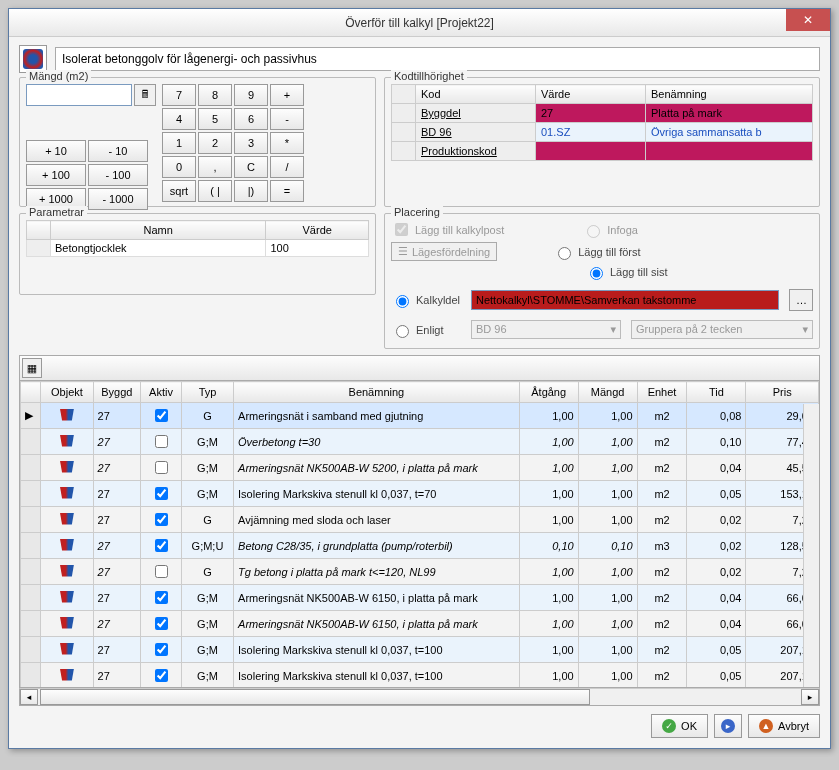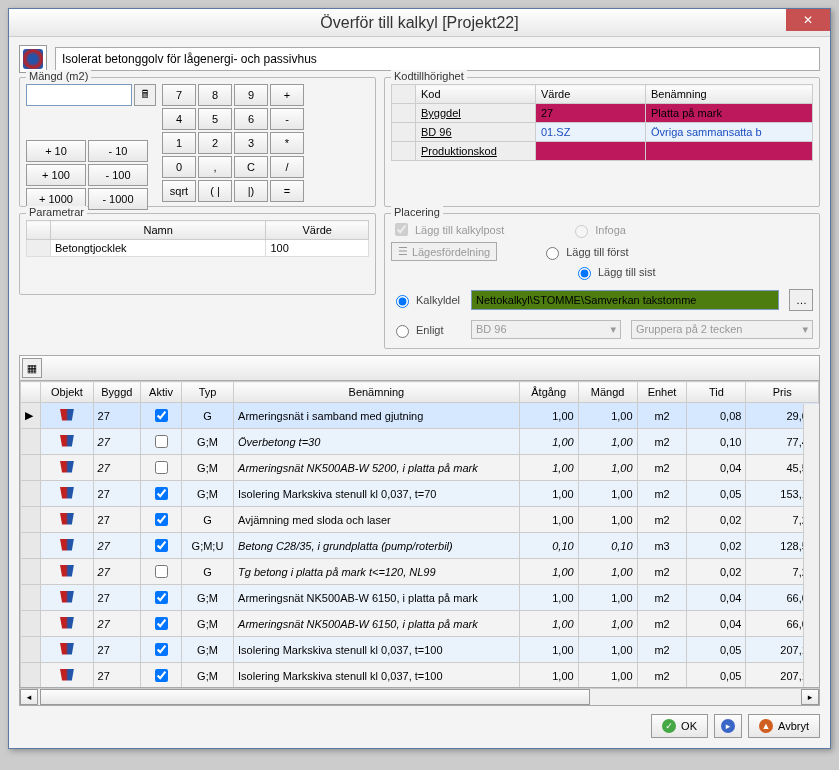--- a/index.html
+++ b/index.html
@@ -1,19 +1,19 @@
 <!DOCTYPE html>
 <html><head>
   <meta charset="utf-8">
   <style>
     * { box-sizing: border-box; font-family: "Segoe UI", Tahoma, sans-serif; font-size: 11px; }
     body { margin: 0; background: #ccc; padding: 8px; }
     .window { width: 823px; background: #fff; border: 1px solid #5a7aa3; box-shadow: 2px 2px 6px rgba(0,0,0,0.3); }
     .titlebar { background: linear-gradient(#fff, #e8e8e8); height: 28px; display: flex; align-items: center; justify-content: center; position: relative; border-bottom: 1px solid #ccc; }
-    .titlebar .title { font-size: 16px; color: #333; }
+    .titlebar .title { font-size: 12px; color: #333; }
     .close-btn { position: absolute; right: 0; top: 0; width: 44px; height: 22px; background: #c75050; color: #fff; display: flex; align-items: center; justify-content: center; font-size: 12px; cursor: pointer; }
     .content { padding: 8px 10px 10px 10px; background: #f4f4f4; }
     .top-row { display: flex; align-items: center; margin-bottom: 4px; gap: 8px; }
     .logo { width: 28px; height: 28px; background: #fff; border: 1px solid #999; display: flex; align-items: center; justify-content: center; }
     .logo-inner { width: 20px; height: 20px; background: radial-gradient(circle, #2255aa 30%, #c02020 60%, #2255aa 80%); border-radius: 3px; }
     .desc-input { flex: 1; padding: 4px 6px; border: 1px solid #aaa; background: #fff; font-size: 12px; }
     .mid-row { display: flex; gap: 8px; }
     .left-col { width: 357px; }
     .right-col { flex: 1; }
     .fieldset { border: 1px solid #bbb; border-radius: 2px; padding: 6px; position: relative; margin-bottom: 6px; background: #f4f4f4; }
@@ -29,26 +29,26 @@
     .param-table th { background: linear-gradient(#fdfdfd, #e8e8e8); border: 1px solid #ccc; padding: 3px 4px; font-weight: normal; }
     .param-table td { border: 1px solid #ddd; padding: 2px 4px; min-height: 18px; }
     .param-table td:first-child { background: #eee; width: 24px; }
     .kod-table { width: 100%; border-collapse: collapse; background: #be185d; border: 1px solid #aaa; }
     .kod-table th, .kod-table td { border: 1px solid #ccc; padding: 3px 5px; font-weight: normal; text-align: left; }
     .kod-table th { background: linear-gradient(#fdfdfd, #e8e8e8); }
     .kod-table th:first-child, .kod-table td:first-child { width: 24px; background: #eee; }
     .kod-table td.label-cell { background: #eee; text-decoration: underline; }
     .kod-table td.blue-text { color: #1a4fbf; background: #eaf3fc; }
     .placering-inner { display: flex; flex-direction: column; gap: 3px; }
-    .plrow { display: flex; align-items: center; gap: 6px; }
+    .plrow { display: flex; align-items: center; gap: 18px; }
     .cb-label, .radio-label { display: flex; align-items: center; gap: 4px; color: #444; }
     .disabled-text { color: #999; }
     .small-btn { border: 1px solid #aaa; background: #f0f0f0; padding: 2px 6px; display: inline-flex; gap: 4px; align-items: center; color: #999; }
     .path-row { display: flex; align-items: center; gap: 10px; margin-top: 6px; }
-    .path-input { flex: 1; padding: 3px 4px; border: 1px solid #7a9abf; background: #4d7c0f; }
+    .path-input { flex: 1; padding: 3px 4px; border: 1px solid #7a9abf; background: #b91c1c; }
     .path-btn { width: 24px; height: 22px; border: 1px solid #999; background: #f0f0f0; }
     .sel-disabled { border: 1px solid #bbb; background: #f0f0f0; color: #999; padding: 2px 4px; }
     .section-label { margin: 6px 0 2px 2px; }
     .grid-toolbar { border: 1px solid #aaa; border-bottom: none; background: linear-gradient(#fdfdfd, #e8e8e8); padding: 2px; }
     .grid-toolbar .tbtn { width: 20px; height: 20px; border: 1px solid #999; background: #f0f0f0; display: inline-flex; align-items: center; justify-content: center; }
     .grid-wrap { border: 1px solid #aaa; background: #000000; height: 308px; overflow: hidden; position: relative; }
     .grid { width: 100%; border-collapse: collapse; }
     .grid th { background: linear-gradient(#fdfdfd, #e8e8e8); border: 1px solid #ccc; padding: 4px 3px; font-weight: normal; text-align: center; }
     .grid td { border: 1px solid #ccc; padding: 3px 4px; text-align: left; white-space: nowrap; }
     .grid tr.even td { background: #eaf3fc; }

